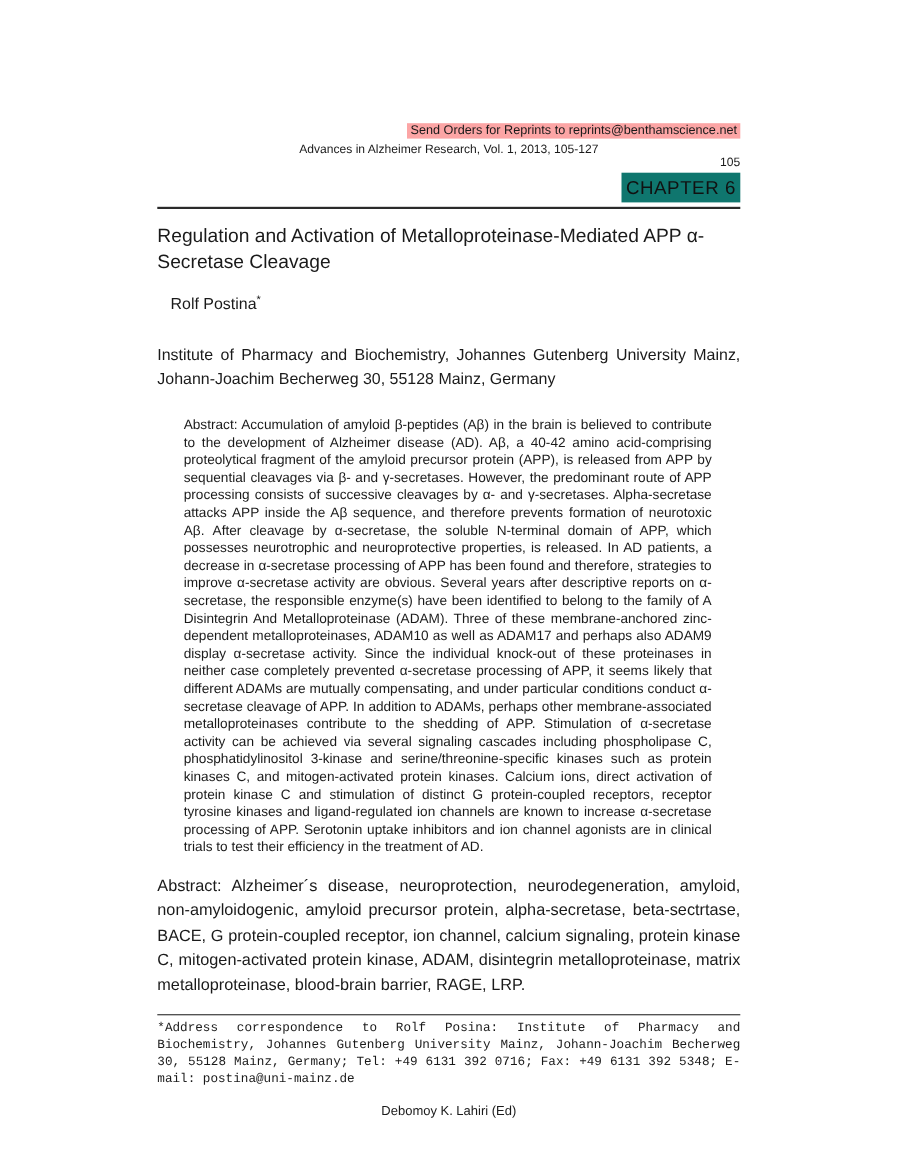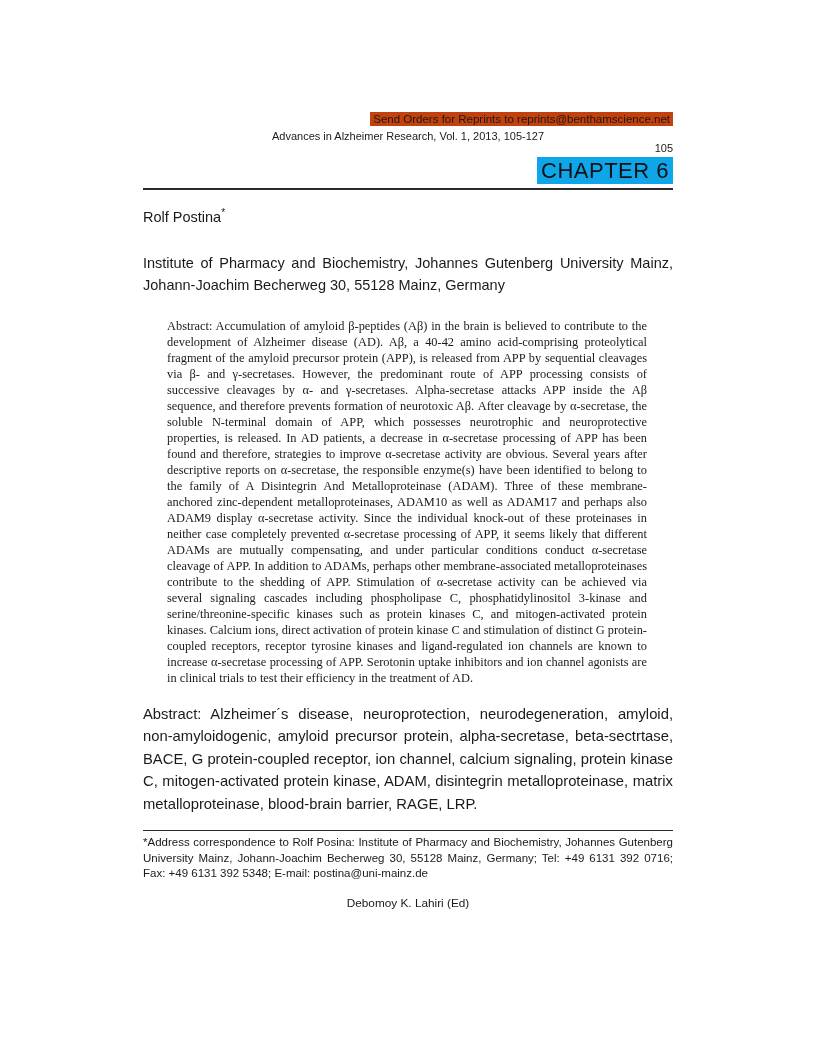--- a/index.html
+++ b/index.html
@@ -20,21 +20,21 @@
     padding-top: 112px;
   }
 
   
   .reprint-line {
     text-align: right;
     font-size: 11.5px;
     line-height: 15px;
   }
   .reprint-highlight {
-    background: #c2410c;
+    background: #fca5a5;
     padding: 1px 3px;
     text-align: center;
   }
   .journal-line {
     position: relative;
     text-align: center;
     font-size: 11px;
     line-height: 15px;
     margin-top: 2px;
   }
@@ -42,23 +42,23 @@
     position: absolute;
     right: 0;
     top: 12px;
   }
   .chapter-line {
     text-align: right;
     margin-top: 13px;
   }
   .chapter-badge {
     display: inline-block;
-    background: #0ea5e9;
+    background: #0f766e;
     color: #111;
-    font-size: 22px;
+    font-size: 17px;
     line-height: 25px;
     letter-spacing: 0.5px;
     padding: 1px 4px;
   }
   .header-rule {
     border: none;
     border-top: 2px solid #2a2a2a;
     margin: 4px 0 0 0;
   }
 
@@ -66,38 +66,38 @@
   .article-title {
     font-size: 17.5px;
     font-weight: normal;
     line-height: 23.5px;
     margin: 13px 0 0 0;
   }
   .author-line {
     font-size: 14.5px;
     line-height: 18px;
     margin-top: 14px;
+    margin-left: 12px;
   }
   .author-line sup {
     font-size: 10px;
   }
   .affiliation {
     font-size: 14.5px;
     line-height: 22px;
     text-align: justify;
     margin-top: 26px;
   }
 
   
   .abstract {
     margin: 22px 26px 0 24px;
     font-size: 12.4px;
     line-height: 16px;
     text-align: justify;
-    font-family: Liberation Serif, serif;
   }
 
   
   .keywords {
     font-size: 14.8px;
     line-height: 22.5px;
     text-align: justify;
     margin-top: 17px;
   }
 
@@ -105,20 +105,21 @@
   .footnote-rule {
     border: none;
     border-top: 1.5px solid #2a2a2a;
     margin: 13px 0 0 0;
   }
   .footnote {
     font-size: 11.5px;
     line-height: 15.5px;
     text-align: justify;
     margin-top: 4px;
+    font-family: Liberation Mono, monospace;
   }
 
   
   .footer {
     text-align: center;
     font-size: 11.8px;
     line-height: 15px;
     margin-top: 14px;
   }
 </style>
@@ -135,20 +136,21 @@
     <span>Advances in Alzheimer Research, Vol. 1, 2013, 105-127</span>
     <span class="page-num">105</span>
   </div>
 
   <div class="chapter-line">
     <span class="chapter-badge">CHAPTER 6</span>
   </div>
 
   <hr class="header-rule">
 
+  <h1 class="article-title">Regulation and Activation of Metalloproteinase-Mediated APP α-Secretase Cleavage</h1>
 
   <div class="author-line">
     <span>Rolf Postina</span><sup>*</sup>
   </div>
 
   <div class="affiliation">Institute of Pharmacy and Biochemistry, Johannes Gutenberg University Mainz, Johann-Joachim Becherweg 30, 55128 Mainz, Germany</div>
 
   <p class="abstract">
     <span>Abstract:</span>
     <span>Accumulation of amyloid β-peptides (Aβ) in the brain is believed to contribute to the development of Alzheimer disease (AD). Aβ, a 40-42 amino acid-comprising proteolytical fragment of the amyloid precursor protein (APP), is released from APP by sequential cleavages via β- and γ-secretases. However, the predominant route of APP processing consists of successive cleavages by α- and γ-secretases. Alpha-secretase attacks APP inside the Aβ sequence, and therefore prevents formation of neurotoxic Aβ. After cleavage by α-secretase, the soluble N-terminal domain of APP, which possesses neurotrophic and neuroprotective properties, is released. In AD patients, a decrease in α-secretase processing of APP has been found and therefore, strategies to improve α-secretase activity are obvious. Several years after descriptive reports on α-secretase, the responsible enzyme(s) have been identified to belong to the family of A Disintegrin And Metalloproteinase (ADAM). Three of these membrane-anchored zinc-dependent metalloproteinases, ADAM10 as well as ADAM17 and perhaps also ADAM9 display α-secretase activity. Since the individual knock-out of these proteinases in neither case completely prevented α-secretase processing of APP, it seems likely that different ADAMs are mutually compensating, and under particular conditions conduct α-secretase cleavage of APP. In addition to ADAMs, perhaps other membrane-associated metalloproteinases contribute to the shedding of APP. Stimulation of α-secretase activity can be achieved via several signaling cascades including phospholipase C, phosphatidylinositol 3-kinase and serine/threonine-specific kinases such as protein kinases C, and mitogen-activated protein kinases. Calcium ions, direct activation of protein kinase C and stimulation of distinct G protein-coupled receptors, receptor tyrosine kinases and ligand-regulated ion channels are known to increase α-secretase processing of APP. Serotonin uptake inhibitors and ion channel agonists are in clinical trials to test their efficiency in the treatment of AD.</span>

